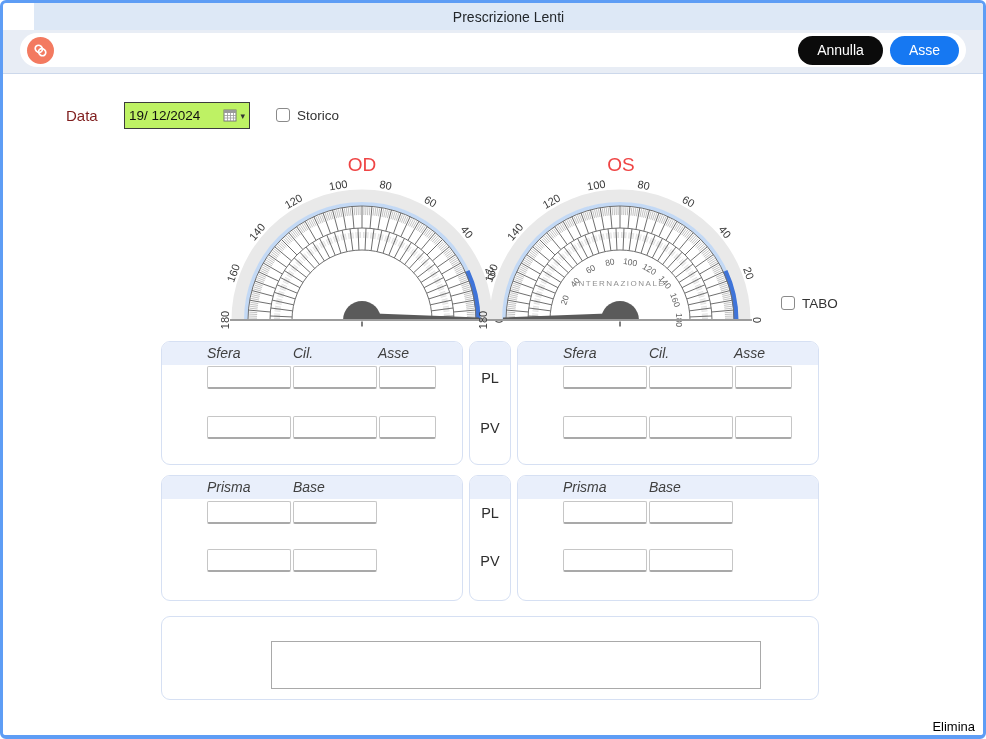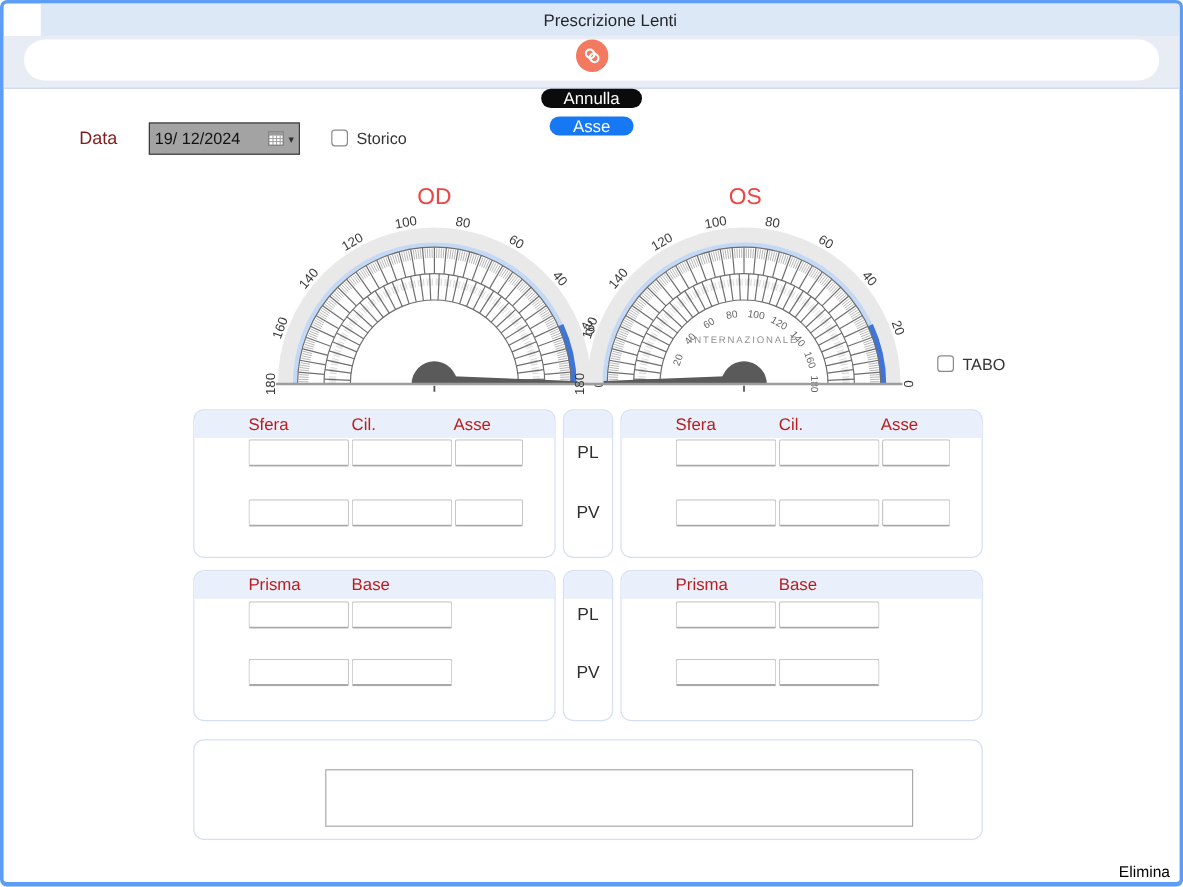--- a/index.html
+++ b/index.html
@@ -4,49 +4,49 @@
 <style>
   html,body{margin:0;padding:0;background:#fff;font-family:"Liberation Sans",sans-serif;}
   .dialog{position:relative;width:986px;height:739px;box-sizing:border-box;
     border:3px solid #5e9df5;border-bottom-width:4px;border-radius:6px;
     background:#fff;overflow:hidden;}
   .abs{position:absolute;}
   .titlebar{left:0;top:0;right:0;height:27px;background:#dde8f6;display:flex;
     align-items:center;justify-content:center;font-size:14px;color:#23272b;margin-left:31px;}
   .toolbar{left:0;top:27px;right:0;height:43px;background:#e8edf5;border-bottom:1px solid #ccd8eb;}
   .toolbar-inner{position:absolute;left:17px;right:17px;top:3px;height:34px;background:#fff;
-    border-radius:17px;display:flex;align-items:center;padding:0 7px;box-sizing:border-box;gap:7px;flex-direction:column;}
+    border-radius:17px;display:flex;align-items:center;padding:0 7px;box-sizing:border-box;gap:7px;}
   .link-btn{width:27px;height:27px;border-radius:50%;background:#f37a60;border:none;display:flex;
     align-items:center;justify-content:center;cursor:pointer;padding:0;flex:0 0 auto;}
   .spacer{flex:1;}
   .btn{border:none;border-radius:15px;height:29px;padding:0 19px;font-size:14px;color:#fff;
     cursor:pointer;font-family:inherit;}
   .btn-annulla{background:#0b0b0b;}
   .btn-salva{background:#1678f2;}
   .data-label{left:63px;top:104px;font-size:15px;color:#7f1d1d;}
-  .date-box{left:121px;top:99px;width:126px;height:27px;border:1px solid #3c3c3c;background:#a3a3a3;
+  .date-box{left:121px;top:99px;width:126px;height:27px;border:1px solid #3c3c3c;background:#bef264;
     display:flex;align-items:center;box-sizing:border-box;padding:0 4px;font-size:13.5px;color:#111;cursor:pointer;}
   .date-text{flex:1;}
   .caret{font-size:9px;color:#333;margin-left:3px;cursor:pointer;}
   .chk-row{display:flex;gap:7px;}
   .checkbox{width:14px;height:14px;border:1.6px solid #8a8a8a;border-radius:3px;background:#fff;
     cursor:pointer;box-sizing:border-box;flex:0 0 auto;}
   .chk-label{font-size:13.5px;color:#333;}
   #chk-storico{left:273px;top:105px;}
   #chk-tabo{left:761px;top:293px;padding-left:17px;}
   .eye-label{font-size:19px;color:#ef4444;width:60px;text-align:center;}
   #lbl-od{left:329px;top:151px;}
   #lbl-os{left:588px;top:151px;}
   svg.protractor{width:290px;height:158px;top:169px;cursor:pointer;}
   #svg-od{left:214px;}
   #svg-os{left:472px;}
   svg text{font-family:"Liberation Sans",sans-serif;}
   .panel{background:#fff;border:1px solid #d6e0f3;border-radius:9px;box-sizing:border-box;overflow:hidden;}
   .panel-header{position:absolute;left:0;top:0;right:0;height:23px;background:#e9effb;}
-  .col-h{position:absolute;top:3px;font-size:14px;color:#b91c1c;}
+  .col-h{position:absolute;top:3px;font-size:14px;color:#404040;font-style:italic;}
   .h1{left:45px;}.h2{left:131px;}.h3{left:216px;}
   .field{position:absolute;height:23px;box-sizing:border-box;border:1px solid #c6c6c6;
     border-bottom:2px solid #a9a9a9;border-radius:2px;background:#fff;font-family:inherit;
     font-size:13px;padding:0 4px;}
   .c1{left:45px;width:84px;}.c2{left:131px;width:84px;}.c3{left:217px;width:57px;}
   .r1{top:24px;}.r2{top:74px;}
   .pr1{top:25px;}.pr2{top:73px;}
   .rowlab{position:absolute;left:0;width:100%;text-align:center;font-size:14.5px;color:#2e2e2e;}
   #p-od-sfera{left:158px;top:338px;width:302px;height:124px;}
   #p-mid-sfera{left:466px;top:338px;width:42px;height:124px;}

